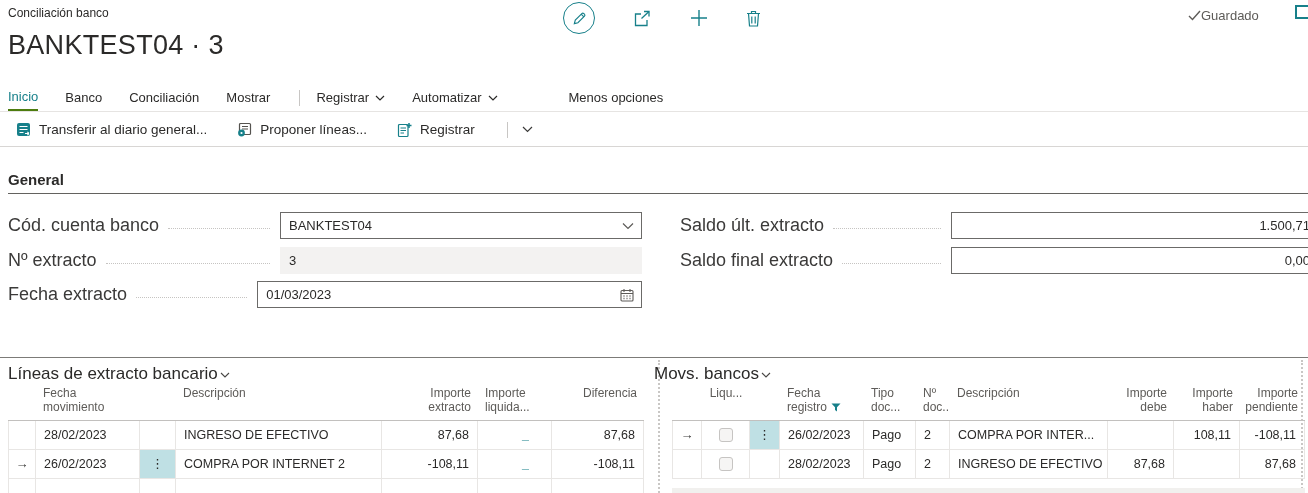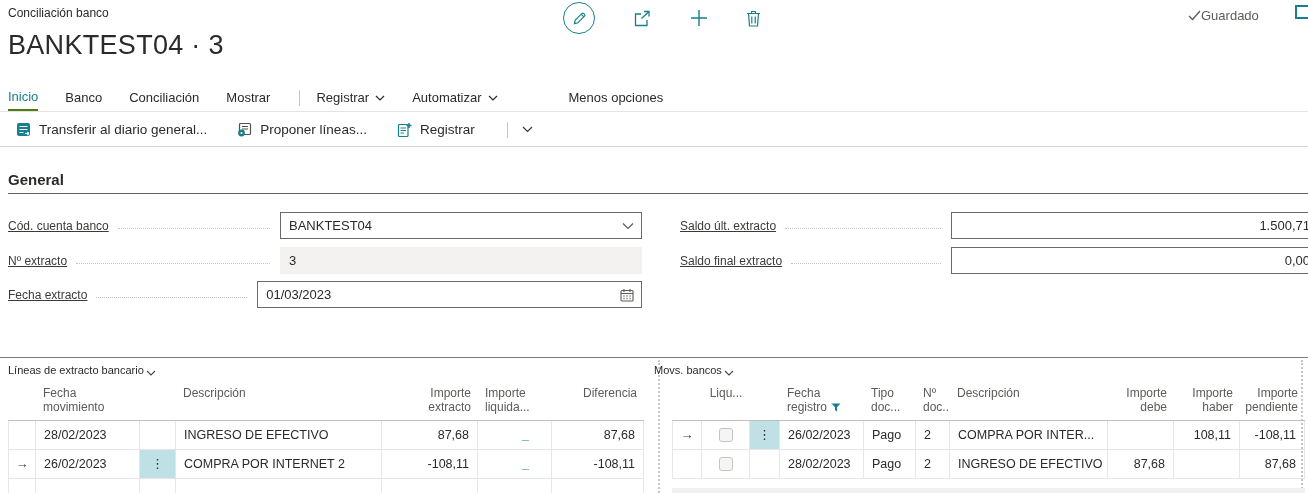--- a/index.html
+++ b/index.html
@@ -40,31 +40,31 @@
   .ab-divider { height:16px; border-left:1px solid #c8c6c4; margin:0 4px 0 2px; }
   .ab-chev { padding:4px 10px; cursor:pointer; color:#3b3a39; background:none; border:none; }
 
   
   .section-title { position:absolute; left:8px; top:171px; font-size:15px; font-weight:700; color:#2b2a29; }
   .section-rule { position:absolute; left:8px; right:0; top:193px; border-top:1px solid #63625f; }
   .f-row { position:absolute; height:27px; display:flex; align-items:center; }
   .lbl-wrap { display:flex; align-items:center; overflow:hidden; }
   .lbl-wrap.w-left { width:272px; }
   .lbl-wrap.w-right { width:271px; }
-  .lbl { white-space:nowrap; font-size:12px; color:#3b3a39;text-decoration:underline; }
+  .lbl { white-space:nowrap; font-size:18px; color:#3b3a39; }
   .leader { flex:1; border-bottom:1px dotted #c6c4c2; margin:0 10px 0 9px; transform:translateY(3px); min-width:10px; }
   .fld { position:relative; height:27px;border-radius:10px; }
   .fld input { width:100%; height:100%; border:1px solid #6b6a68; font-family:inherit; font-size:13px; color:#2b2a29; padding:0 8px; outline:none; background:#fff; }
   .fld input.num { text-align:right; padding-right:10px; }
   .fld-disabled { height:27px; background:#f3f2f1; border:none; font-size:13px; color:#2b2a29; display:flex; align-items:center; padding:0 9px; }
   .fld-icon { position:absolute; right:8px; top:50%; transform:translateY(-50%); color:#5d5b58; cursor:pointer; background:none; border:none; }
 
   
   .big-rule { position:absolute; left:0; right:0; top:357px; border-top:1px solid #7c7b78; }
-  .panel-title { position:absolute; top:364px; font-size:11px; color:#2b2a29; display:flex; align-items:flex-end; gap:2px; cursor:pointer; }
+  .panel-title { position:absolute; top:364px; font-size:17px; color:#2b2a29; display:flex; align-items:center; gap:2px; cursor:pointer; }
   .panel-title .chev { color:#484644; margin-top:2px; }
   .v-splitter { position:absolute; top:360px; bottom:0; width:0; border-left:2px dotted #c9c7c5; }
 
   .grid { position:absolute; display:grid; }
   .hcell { display:flex; flex-direction:column; padding:0 7px 6px 7px; font-size:12px; color:#5d5b58; border-bottom:1px solid #c2c0be; line-height:14px; white-space:nowrap; overflow:hidden; }
   .hcell.r { text-align:right; align-items:flex-end; }
   .hcell.c { text-align:center; align-items:center; }
   .hrow2 { display:flex; align-items:center; gap:4px; }
   .cell { height:29px; line-height:28px; font-size:12.5px; color:#2b2a29; border-bottom:1px solid #e8e6e4; border-right:1px solid #e8e6e4; padding:0 8px; white-space:nowrap; overflow:hidden; }
   .cell.first { border-left:1px solid #e8e6e4; }

